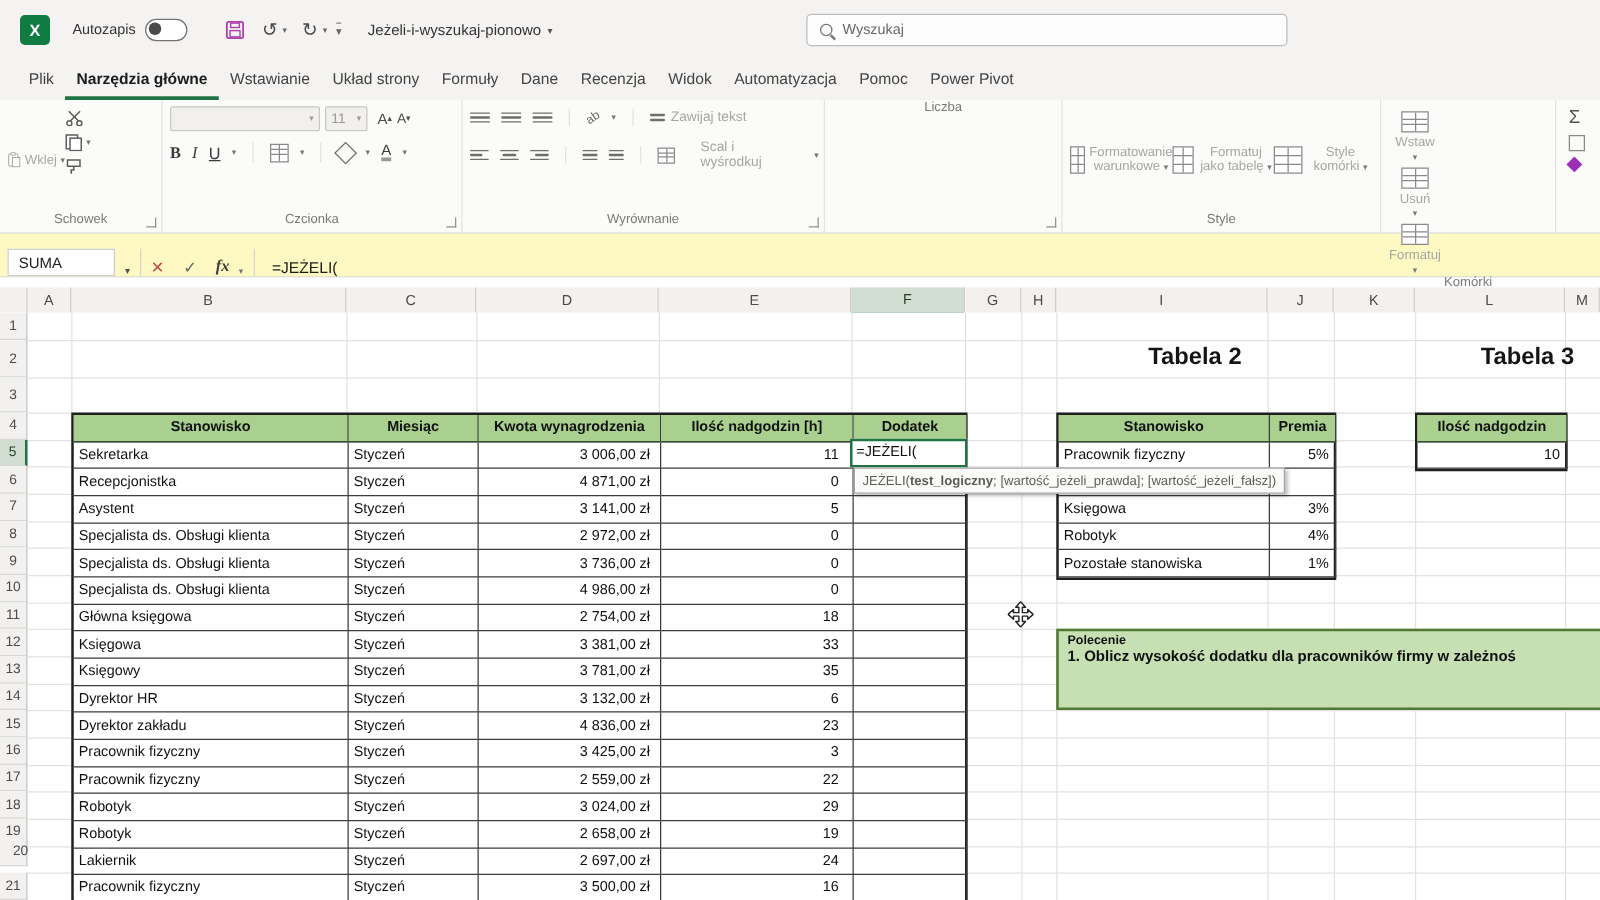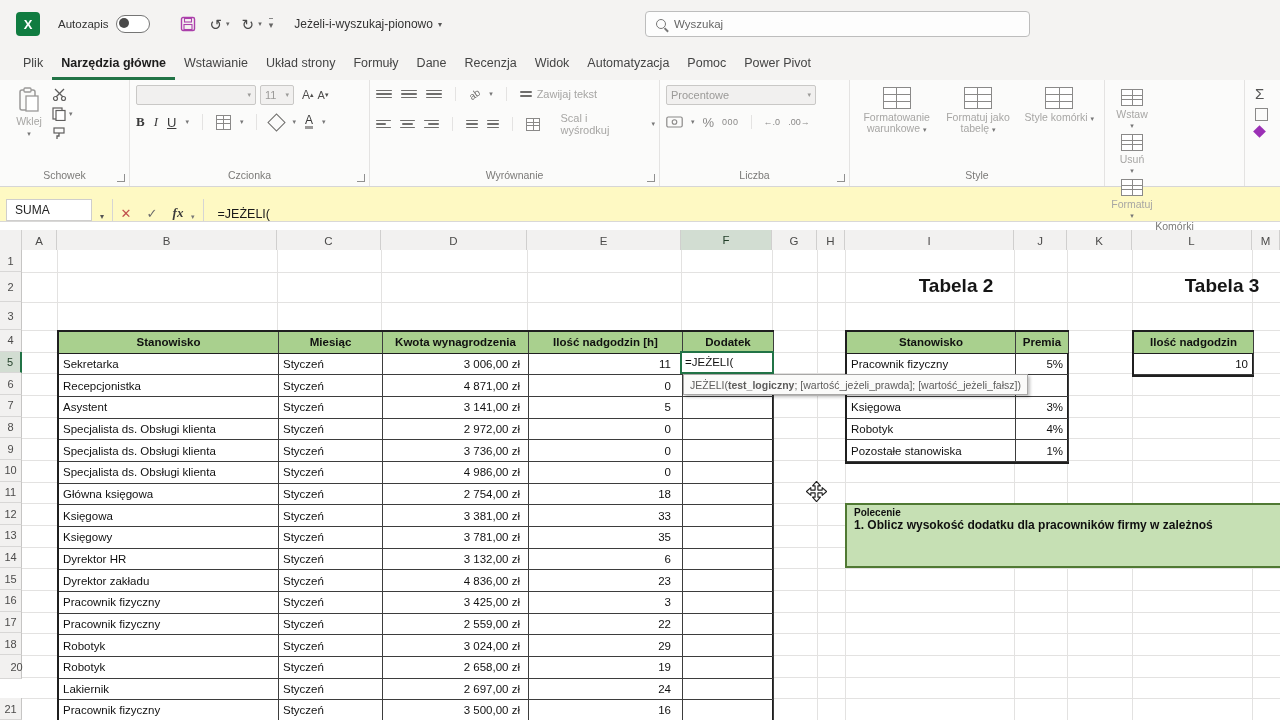--- a/index.html
+++ b/index.html
@@ -39,21 +39,21 @@
   .combo .chev{font-size:7px;color:#9b9a98;}
   .icobtn{display:flex;align-items:center;justify-content:center;color:#4f4e4d;}
   .chev7{font-size:7px;color:#777;}
   .bars{display:inline-flex;flex-direction:column;gap:2px;width:16px;}
   .bars i{display:block;height:1.6px;background:#6f6e6c;border-radius:1px;}
   .bars.l i:nth-child(2){width:70%;} .bars.c i:nth-child(2){width:70%;margin:0 auto;} .bars.r i:nth-child(2){width:70%;margin-left:auto;}
   .grid-ico{border:1px solid #8a8988;background:
      linear-gradient(#8a8988,#8a8988) 0 33%/100% 1px no-repeat,
      linear-gradient(#8a8988,#8a8988) 0 66%/100% 1px no-repeat,
      linear-gradient(#8a8988,#8a8988) 50% 0/1px 100% no-repeat,#fff;}
-  .bigbtn{width:82px;display:flex;flex-direction:column;align-items:center;gap:3px;padding-top:2px;}
+  .bigbtn{width:82px;display:flex;flex-direction:row;align-items:center;gap:3px;padding-top:2px;}
   .bigbtn .lbl{font-size:10.5px;line-height:11px;text-align:center;color:#a7a6a4;}
   .smallstack{width:42px;display:flex;flex-direction:column;align-items:center;gap:2px;padding-top:4px;}
   .smallstack .lbl{font-size:10.5px;color:#a7a6a4;}
   .vr{width:1px;background:#e4e3e2;margin:2px 4px;}
 
   
   .fbar{height:34px;background:#fef9c3;border-bottom:1px solid #d9d8d7;display:flex;align-items:flex-end;}
   .namebox{width:86px;height:22px;background:#fff;border:1px solid #cfcecd;margin-left:6px;display:flex;align-items:center;padding-left:8px;font-size:12px;color:#222;box-sizing:border-box;}
   .nb-chev{font-size:8px;color:#555;padding:0 8px;}
   .fdiv{width:1px;height:22px;background:#d6d5d4;}
@@ -267,38 +267,20 @@
             <span class="disabled" style="font-size:11px;">Scal i wyśrodkuj</span>
             <span class="chev7">▾</span>
           </span>
         </div>
       </div>
       <div class="glabel">Wyrównanie</div>
       <span class="launcher"></span>
     </div>
 
     <div class="rgroup" style="width:190px;">
-      <div class="content" style="flex-direction:column;gap:8px;">
-        <span class="combo" style="width:150px;">
-            <span>Procentowe</span>
-            <span class="chev">▾</span>
-          </span>
-        <div style="display:flex;gap:8px;align-items:center;color:#8a8988;">
-          <svg width="17" height="12" viewBox="0 0 17 12">
-            <rect x="0.8" y="1" width="15.4" height="10" rx="1.5" fill="none" stroke="#8a8988" stroke-width="1.2"></rect>
-            <circle cx="8.5" cy="6" r="2.3" fill="none" stroke="#8a8988" stroke-width="1.1"></circle>
-          </svg>
-            <span class="chev7">▾</span>
-          <span style="font-size:13px;">%</span>
-          <span style="font-size:9px;letter-spacing:.5px;">000</span>
-          <span class="vr" style="height:14px;"></span>
-          <span style="font-size:9px;">←.0</span>
-          <span style="font-size:9px;">.00→</span>
-        </div>
-      </div>
       <div class="glabel">Liczba</div>
       <span class="launcher"></span>
     </div>
 
     <div class="rgroup" style="width:255px;">
       <div class="content" style="justify-content:space-around;">
         <div class="bigbtn">
           <span class="grid-ico" style="width:26px;height:20px;"></span>
           <span class="lbl"><span>Formatowanie warunkowe</span> <span class="chev7">▾</span></span>
         </div>
@@ -422,21 +404,21 @@
       <div class="rowhdr" style="top: 210px; height: 21.6667px;">10</div>
       <div class="rowhdr" style="top: 231.667px; height: 21.6667px;">11</div>
       <div class="rowhdr" style="top: 253.333px; height: 21.6667px;">12</div>
       <div class="rowhdr" style="top: 275px; height: 21.6667px;">13</div>
       <div class="rowhdr" style="top: 296.667px; height: 21.6667px;">14</div>
       <div class="rowhdr" style="top: 318.333px; height: 21.6667px;">15</div>
       <div class="rowhdr" style="top: 340px; height: 21.6667px;">16</div>
       <div class="rowhdr" style="top: 361.667px; height: 21.6667px;">17</div>
       <div class="rowhdr" style="top: 383.333px; height: 21.6667px;">18</div>
       <div class="rowhdr" style="top: 405px; height: 21.6667px;">19</div>
-      <div class="rowhdr" style="top: 407px; height: 21.6667px; padding-left: 12px;">20</div>
+      <div class="rowhdr" style="top: 421px; height: 21.6667px; padding-left: 12px;">20</div>
       <div class="rowhdr" style="top: 448.333px; height: 21.6667px;">21</div>
       <div class="xtable" style="left: 57px; top: 80px; width: 717px; height: 392px; grid-template-columns: 220px 104px 146px 154px 91px; grid-auto-rows: 21.6667px;">
         <div class="cell th">Stanowisko</div>
         <div class="cell th">Miesiąc</div>
         <div class="cell th">Kwota wynagrodzenia</div>
         <div class="cell th">Ilość nadgodzin [h]</div>
         <div class="cell th">Dodatek</div>
         <div class="cell al">Sekretarka</div>
         <div class="cell al">Styczeń</div>
         <div class="cell ar">3 006,00 zł</div>

